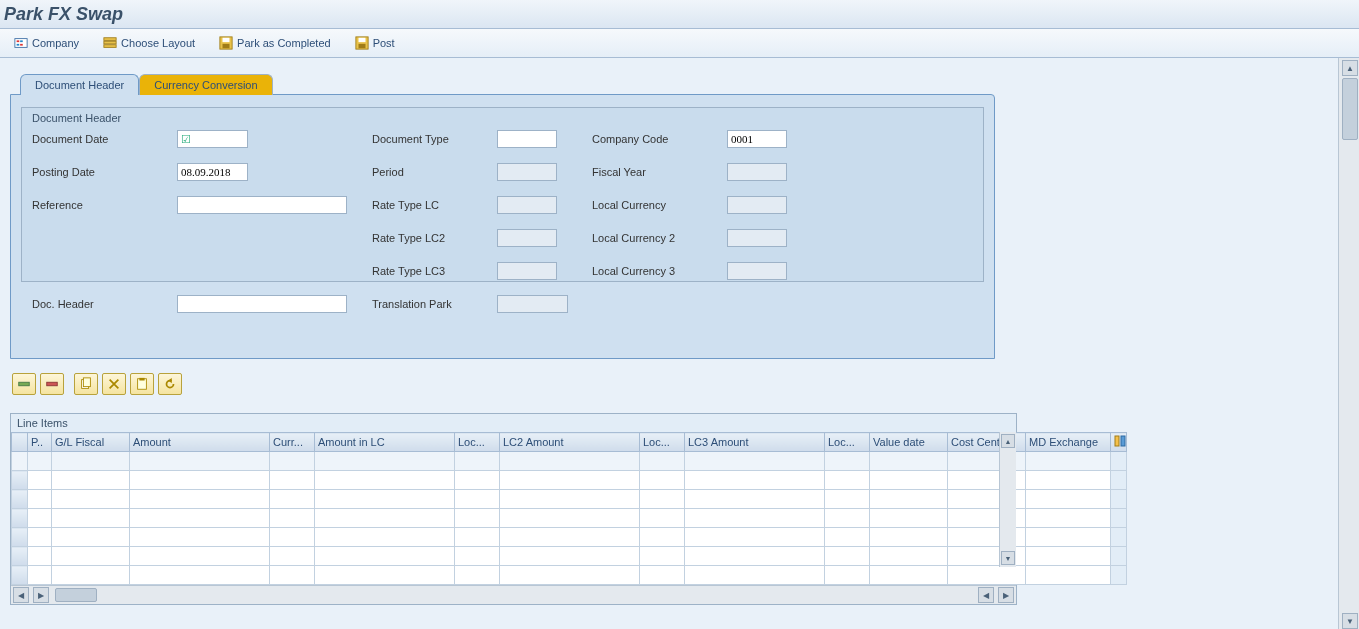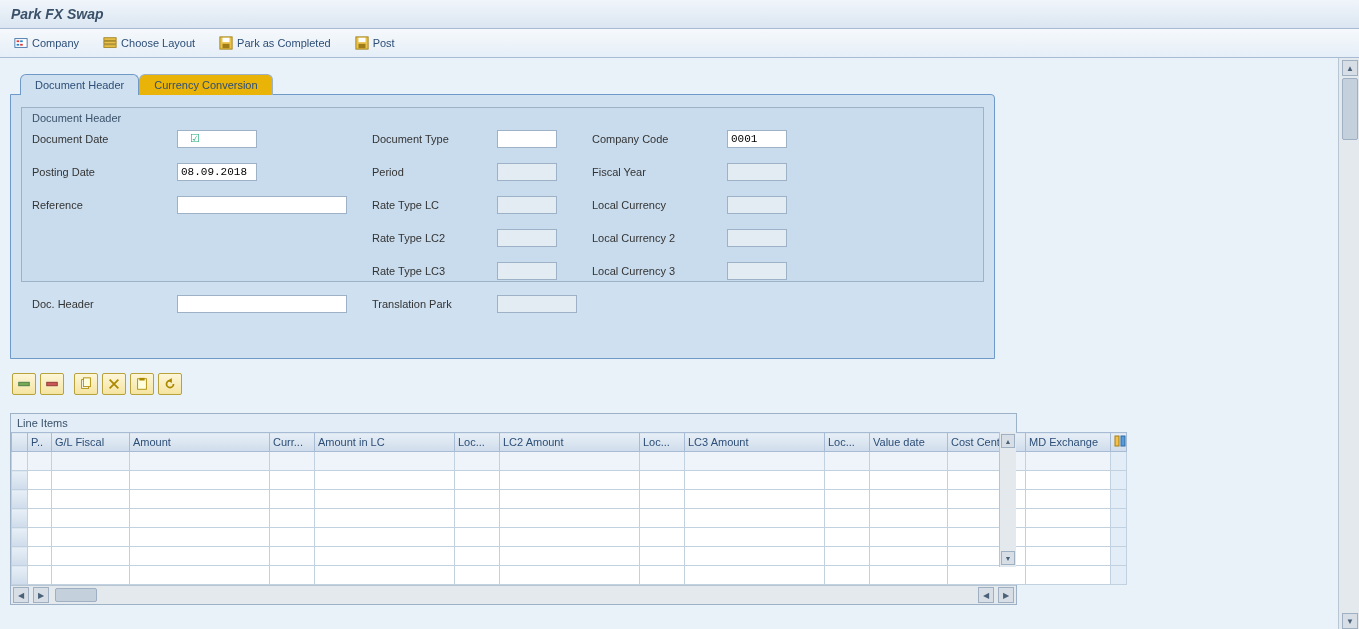--- a/index.html
+++ b/index.html
@@ -11,22 +11,22 @@
     color: #333;
     width: 1359px;
     height: 629px;
     overflow: hidden;
   }
 
   
   .title-bar {
     height: 28px;
     line-height: 28px;
-    padding: 0 11px;
-    font-size: 14px;
+    padding: 0 4px;
+    font-size: 18px;
     font-weight: bold;
     font-style: italic;
     color: #3a5169;
     background: linear-gradient(to bottom, #f0f5fa, #dbe6f2);
     border-bottom: 1px solid #a7bcd4;
   }
 
   
   .toolbar {
     height: 28px;
@@ -130,27 +130,27 @@
     column-gap: 20px;
     row-gap: 4px;
     align-items:center;
     gap:15px;
   }
   .form-grid label { color:#333; }
   .form-grid input {
     height:18px;
     border:1px solid #9db2c7;
     background:#fff;
-    font-family:Liberation Mono, monospace;
+    font-family:Liberation Serif, serif;
     font-size:11px;
     padding:0 3px;
     box-sizing:border-box;
   }
   .form-grid input.small { width:60px; }
-  .form-grid input.med  { width:80px; }
+  .form-grid input.med  { width:71px; }
   .form-grid input.wide { width:170px; }
   .form-grid input.ro { background:#e3ebf3; }
 
   
   .mini-toolbar {
     margin-top:12px;
     display:flex;
     gap:6px;
     align-items:center;
   }

